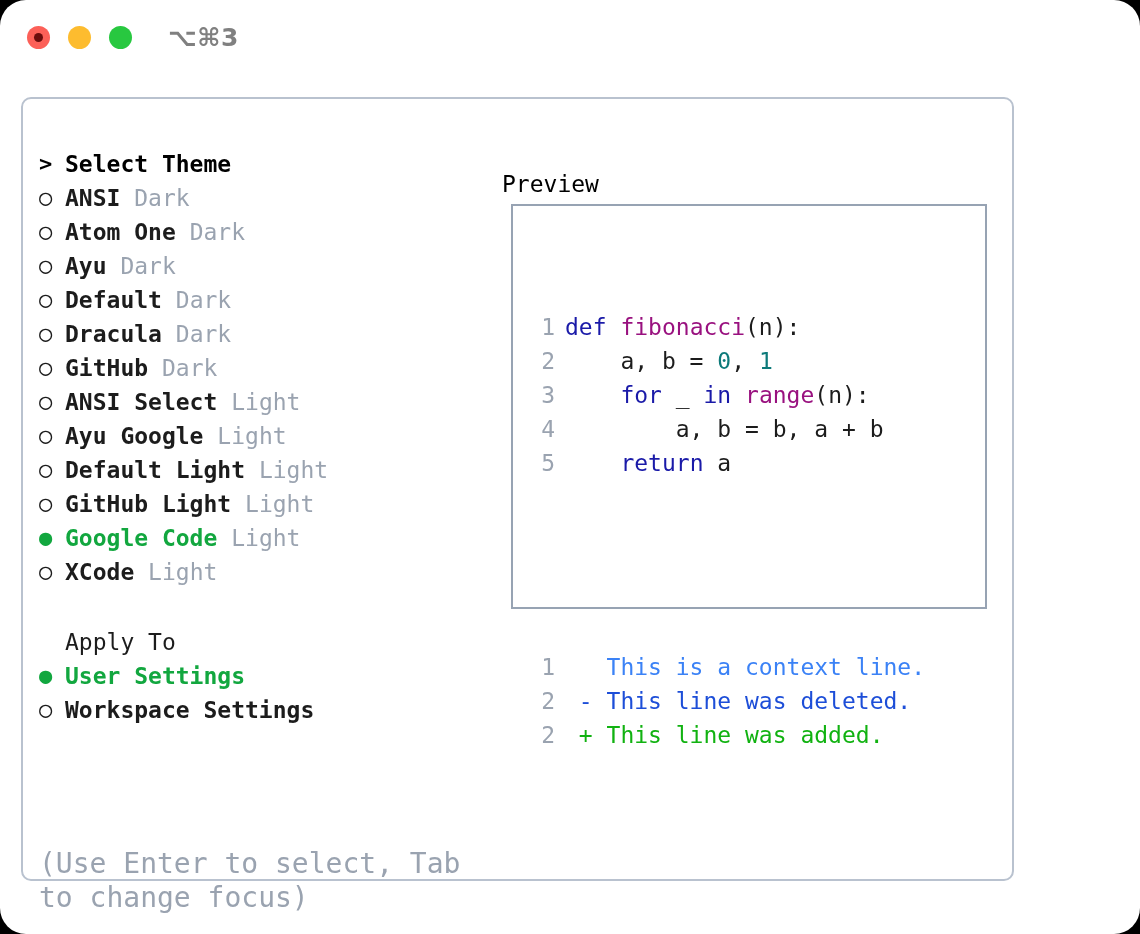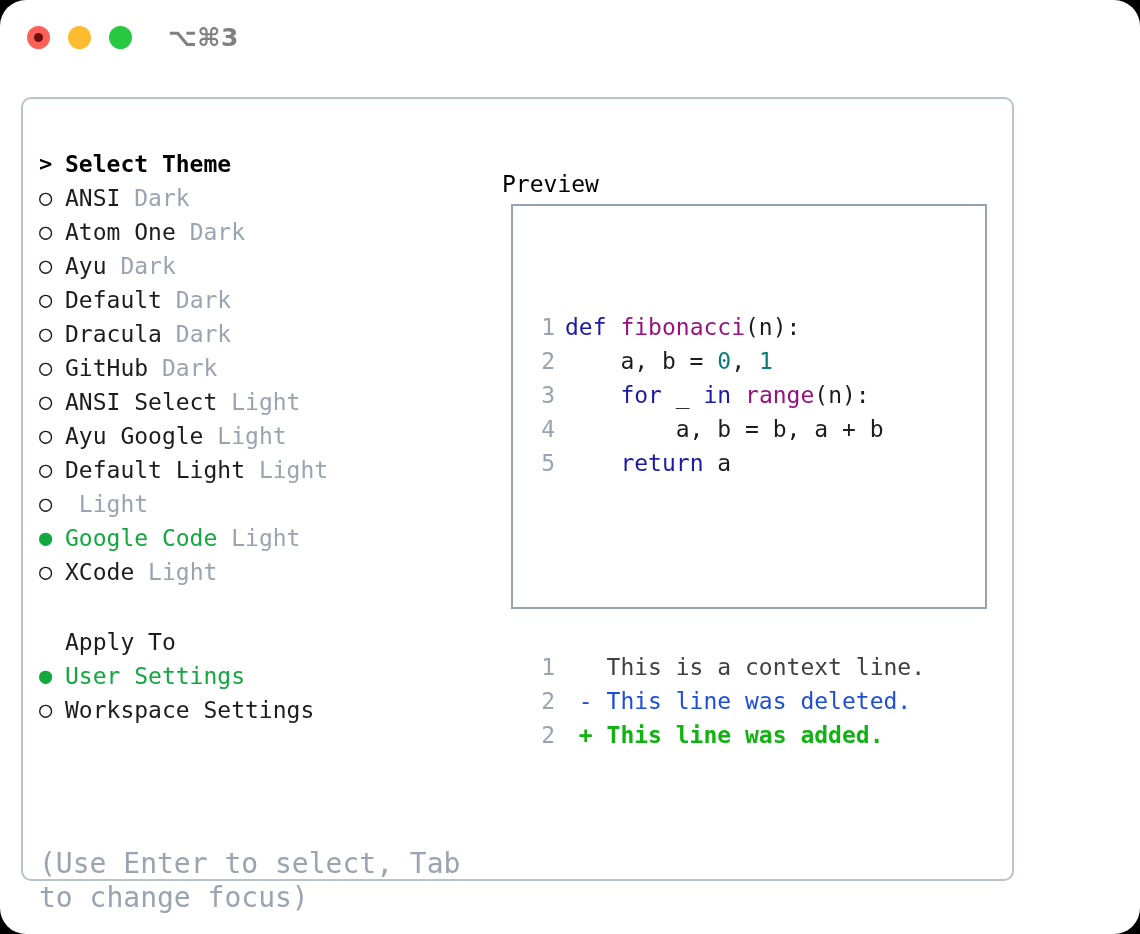--- a/index.html
+++ b/index.html
@@ -93,21 +93,21 @@
     color: #1c1c1c;
   }
   .marker {
     display: inline-block;
     width: 26px;
     flex: 0 0 26px;
     font-size: 22px;
   }
   .row.header { font-weight: 700; color: #000000; }
   .row.header .marker { font-weight: 700; }
-  .row .name { font-weight: 400; }
+  .row .name { font-weight: 700; }
   .row .cat  { color: #9aa3b0; }
   .row.selected .marker,
   .row.selected .name { color: #12a73f; }
   .row.selected .cat  { color: #9aa3b0; }
 
   .section-gap { height: 36px; }
   .row.subheader { color: #1c1c1c; text-align: center; }
 
   #hint {
     position: absolute;
@@ -152,23 +152,23 @@
     color: #9aa3b0;
     margin-right: 10px;
   }
   .blankline { height: 34px; }
 
   .tok-kw    { color: #1a1aa8; }
   .tok-fn    { color: #99117f; margin-top: 41px; }
   .tok-num   { color: #0d7a7a; }
   .tok-plain { color: #1c1c1c; }
 
-  .diff-ctx { color: #404040; }
+  .diff-ctx { color: #3b82f6; }
   .diff-del { color: #1d4ed8; }
-  .diff-add { color: #11b211; font-weight: bold; }
+  .diff-add { color: #11b211; }
 </style>
 </head>
 <body>
 
 <div id="window">
 
   <div id="titlebar">
     <div class="lights">
       <span class="light red"></span>
       <span class="light yellow"></span>
@@ -188,21 +188,21 @@
       <div id="theme-rows">
           <div class="row"><span class="marker">○</span><span class="name">ANSI</span><span> </span><span class="cat">Dark</span></div>
           <div class="row"><span class="marker">○</span><span class="name">Atom One</span><span> </span><span class="cat">Dark</span></div>
           <div class="row"><span class="marker">○</span><span class="name">Ayu</span><span> </span><span class="cat">Dark</span></div>
           <div class="row"><span class="marker">○</span><span class="name">Default</span><span> </span><span class="cat">Dark</span></div>
           <div class="row"><span class="marker">○</span><span class="name">Dracula</span><span> </span><span class="cat">Dark</span></div>
           <div class="row"><span class="marker">○</span><span class="name">GitHub</span><span> </span><span class="cat">Dark</span></div>
           <div class="row"><span class="marker">○</span><span class="name">ANSI Select</span><span> </span><span class="cat">Light</span></div>
           <div class="row"><span class="marker">○</span><span class="name">Ayu Google</span><span> </span><span class="cat">Light</span></div>
           <div class="row"><span class="marker">○</span><span class="name">Default Light</span><span> </span><span class="cat">Light</span></div>
-          <div class="row"><span class="marker">○</span><span> </span><span class="cat">Light</span></div>
+          <div class="row"><span class="marker">○</span><span class="name">GitHub Light</span><span> </span><span class="cat">Light</span></div>
           <div class="row selected"><span class="marker">●</span><span class="name">Google Code</span><span> </span><span class="cat">Light</span></div>
           <div class="row"><span class="marker">○</span><span class="name">XCode</span><span> </span><span class="cat">Light</span></div>
         </div>
 
       <div class="section-gap"></div>
 
       <div class="row subheader">
         <span class="marker"> </span><span>Apply To</span>
       </div>
 

